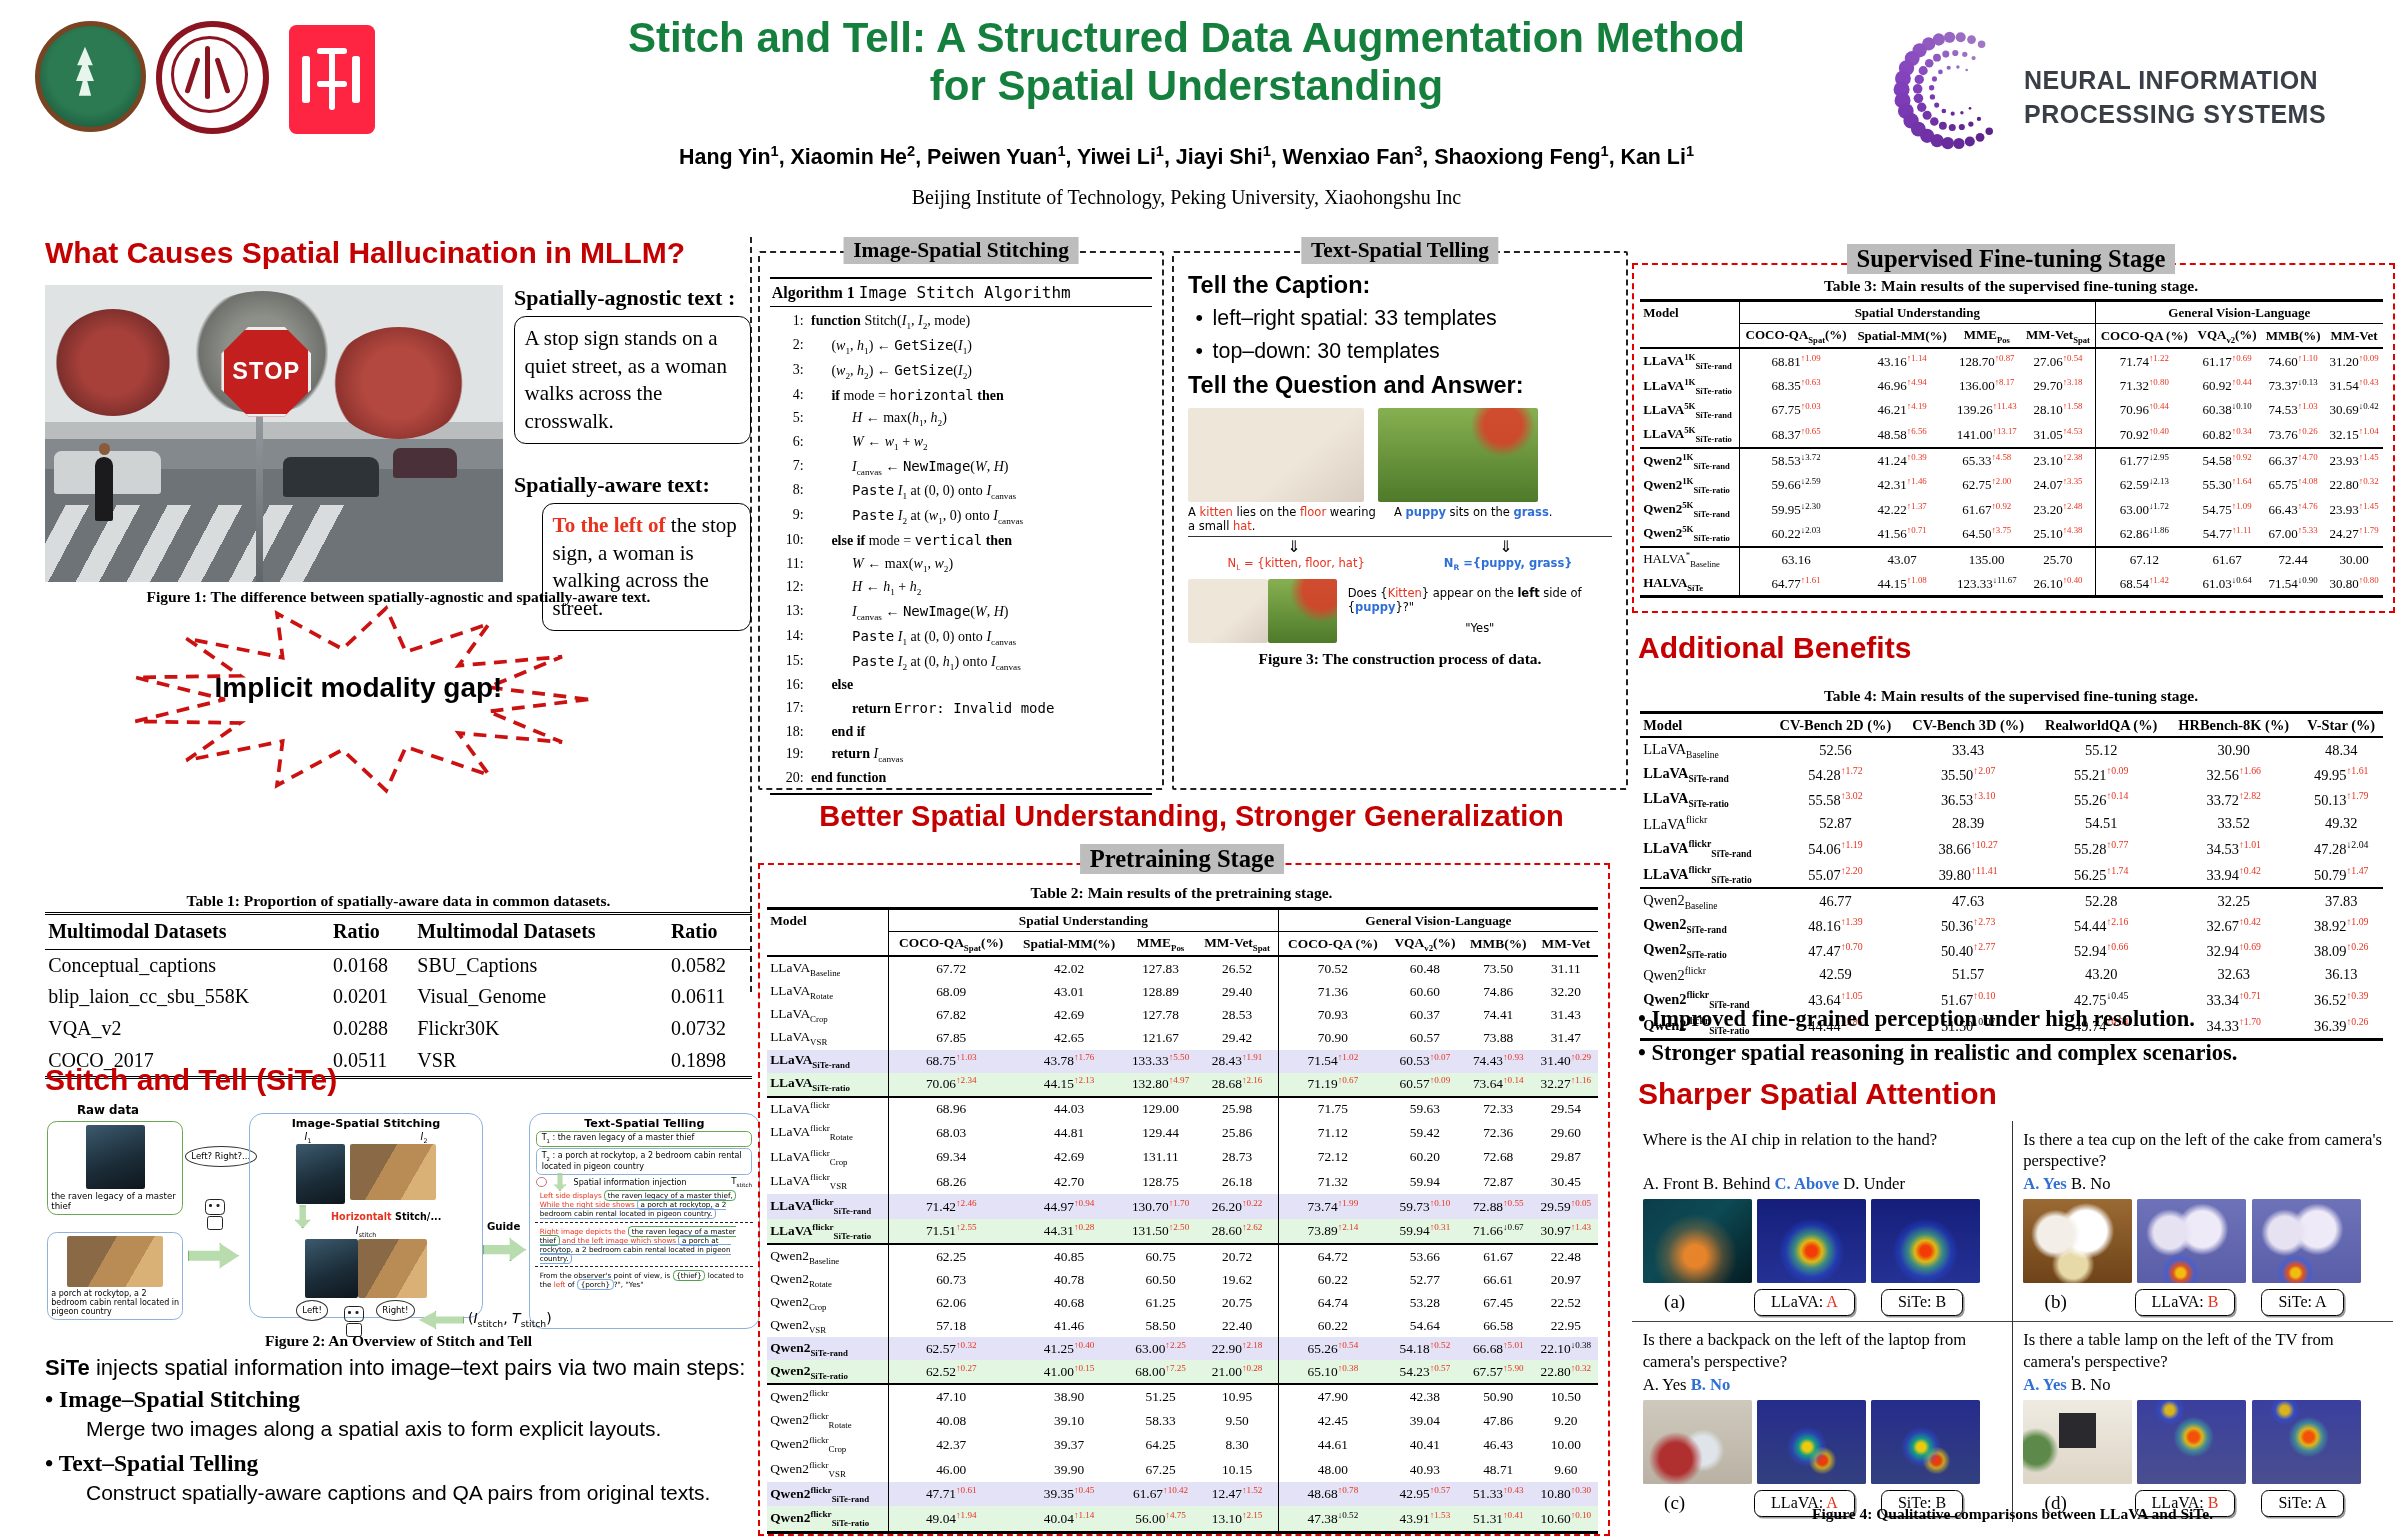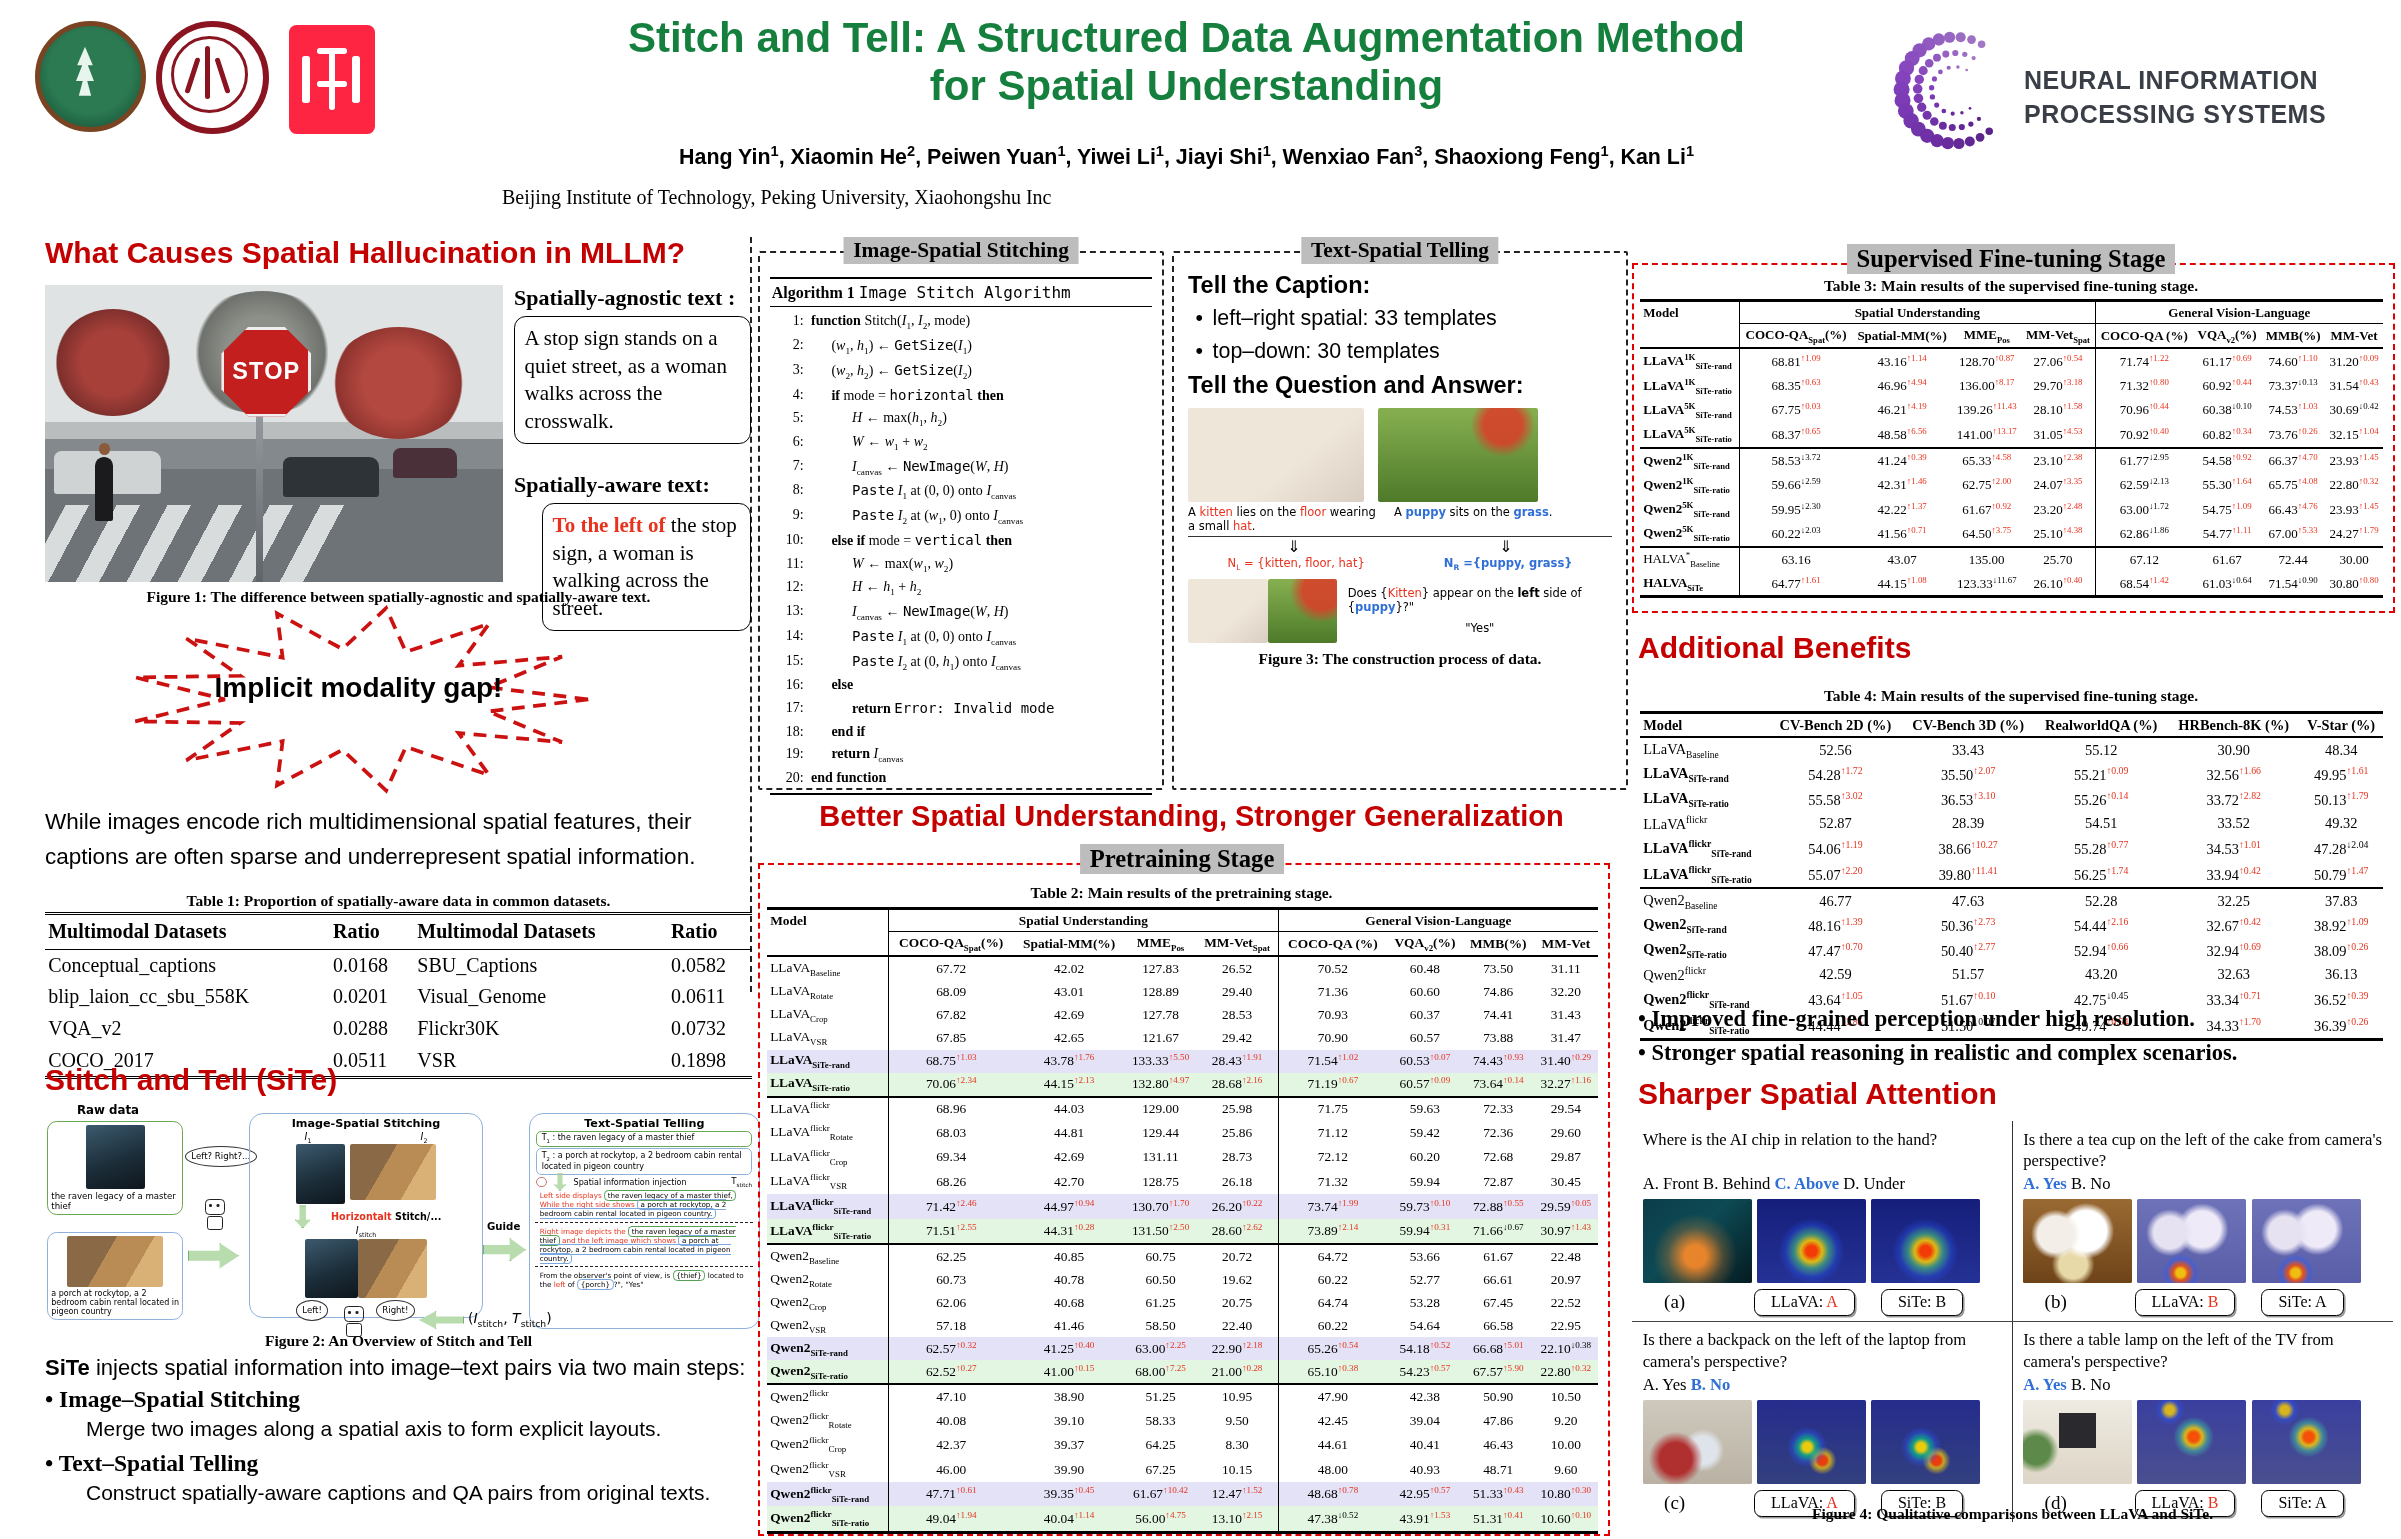--- a/index.html
+++ b/index.html
@@ -27,21 +27,21 @@
             clip-path:polygon(50% 0,78% 38%,60% 38%,82% 70%,58% 70%,72% 100%,28% 100%,42% 70%,18% 70%,40% 38%,22% 38%);}
   #pku-logo{left:156px;top:21.4px;width:101px;height:101px;border:6.4px solid #8a1420;background:#fff;}
   #pku-inner{position:absolute;left:8.6px;top:8.6px;width:71px;height:71px;border:3.2px solid #8a1420;border-radius:50%;}
   .pku-bar{position:absolute;background:#8a1420;border-radius:3.2px;}
   #xhs-logo{left:289px;top:24.6px;width:86px;height:109px;background:#fe2543;border-radius:7.5px;}
   .xhs-bar{position:absolute;background:#fff;border-radius:2.7px;}
   #main-title{left:481px;top:14px;width:1411px;text-align:center;font-family:"Liberation Sans",sans-serif;
               font-weight:800;font-size:42px;line-height:1.15;color:#15803d;}
   #authors{left:481px;top:143px;width:1411px;text-align:center;font-family:"Liberation Sans",sans-serif;
            font-weight:700;font-size:21.4px;}
-  #affil{left:502px;top:186px;width:1411px;font-size:20px;}
+  #affil{left:481px;top:186px;width:1411px;text-align:center;font-size:20px;}
   #neurips{left:1892px;top:21.4px;width:503px;height:176px;}
   #nswirl{position:absolute;left:0;top:0;}
   .ntext{position:absolute;left:132px;font-family:"Liberation Sans",sans-serif;font-weight:700;color:#3a3f47;
          font-size:25px;letter-spacing:0.5px;white-space:nowrap;}
 
   
   .vdash{border-left:2.1px dashed #222;}
   .dashbox{border:2.1px dashed #222;border-radius:2.1px;}
   .redbox{border:2.1px dashed #e00000;}
   .chip{background:#bdbdbd;font-family:"Liberation Serif",serif;font-weight:700;padding:1.1px 9.6px;white-space:nowrap;}
@@ -257,21 +257,20 @@
   </div>
   <div class="abs figcap" style="left:45px;top:588px;width:707px;">Figure 1:  The difference between spatially-agnostic and spatially-aware text.</div>
 
   <div class="abs" id="burst">
     <svg id="burst-svg" width="481" height="196" viewBox="0 0 900 366">
         <polygon points="880.0,180.0 692.7,202.7 830.7,259.9 637.1,243.0 694.3,321.6 538.7,268.8 501.8,350.7 419.9,274.3 297.5,340.8 308.0,258.2 128.1,294.1 228.6,224.1 32.5,221.2 200.0,180.0 32.5,138.8 228.6,135.9 128.1,65.9 308.0,101.8 297.5,19.2 419.9,85.7 501.8,9.3 538.7,91.2 694.3,38.4 637.1,117.0 830.7,100.1 692.7,157.3" fill="#ffffff" stroke="#cc1111" stroke-width="7" stroke-dasharray="24 16"></polygon>
       </svg>
     <div id="burst-label">Implicit modality gap!</div>
   </div>
 
-  <div class="abs" id="para1">While images encode rich multidimensional spatial features, their captions are often sparse and underrepresent spatial information.</div>
 
   <div class="abs tabcap" style="left:45px;top:892px;width:707px;">Table 1:  Proportion of spatially-aware data in common datasets.</div>
   <div class="abs" style="left:45px;top:912px;width:707px;">
       <table class="t1tab">
         <thead>
           <tr>
             <th>Multimodal Datasets</th>
             <th>Ratio</th>
             <th>Multimodal Datasets</th>
             <th>Ratio</th>

